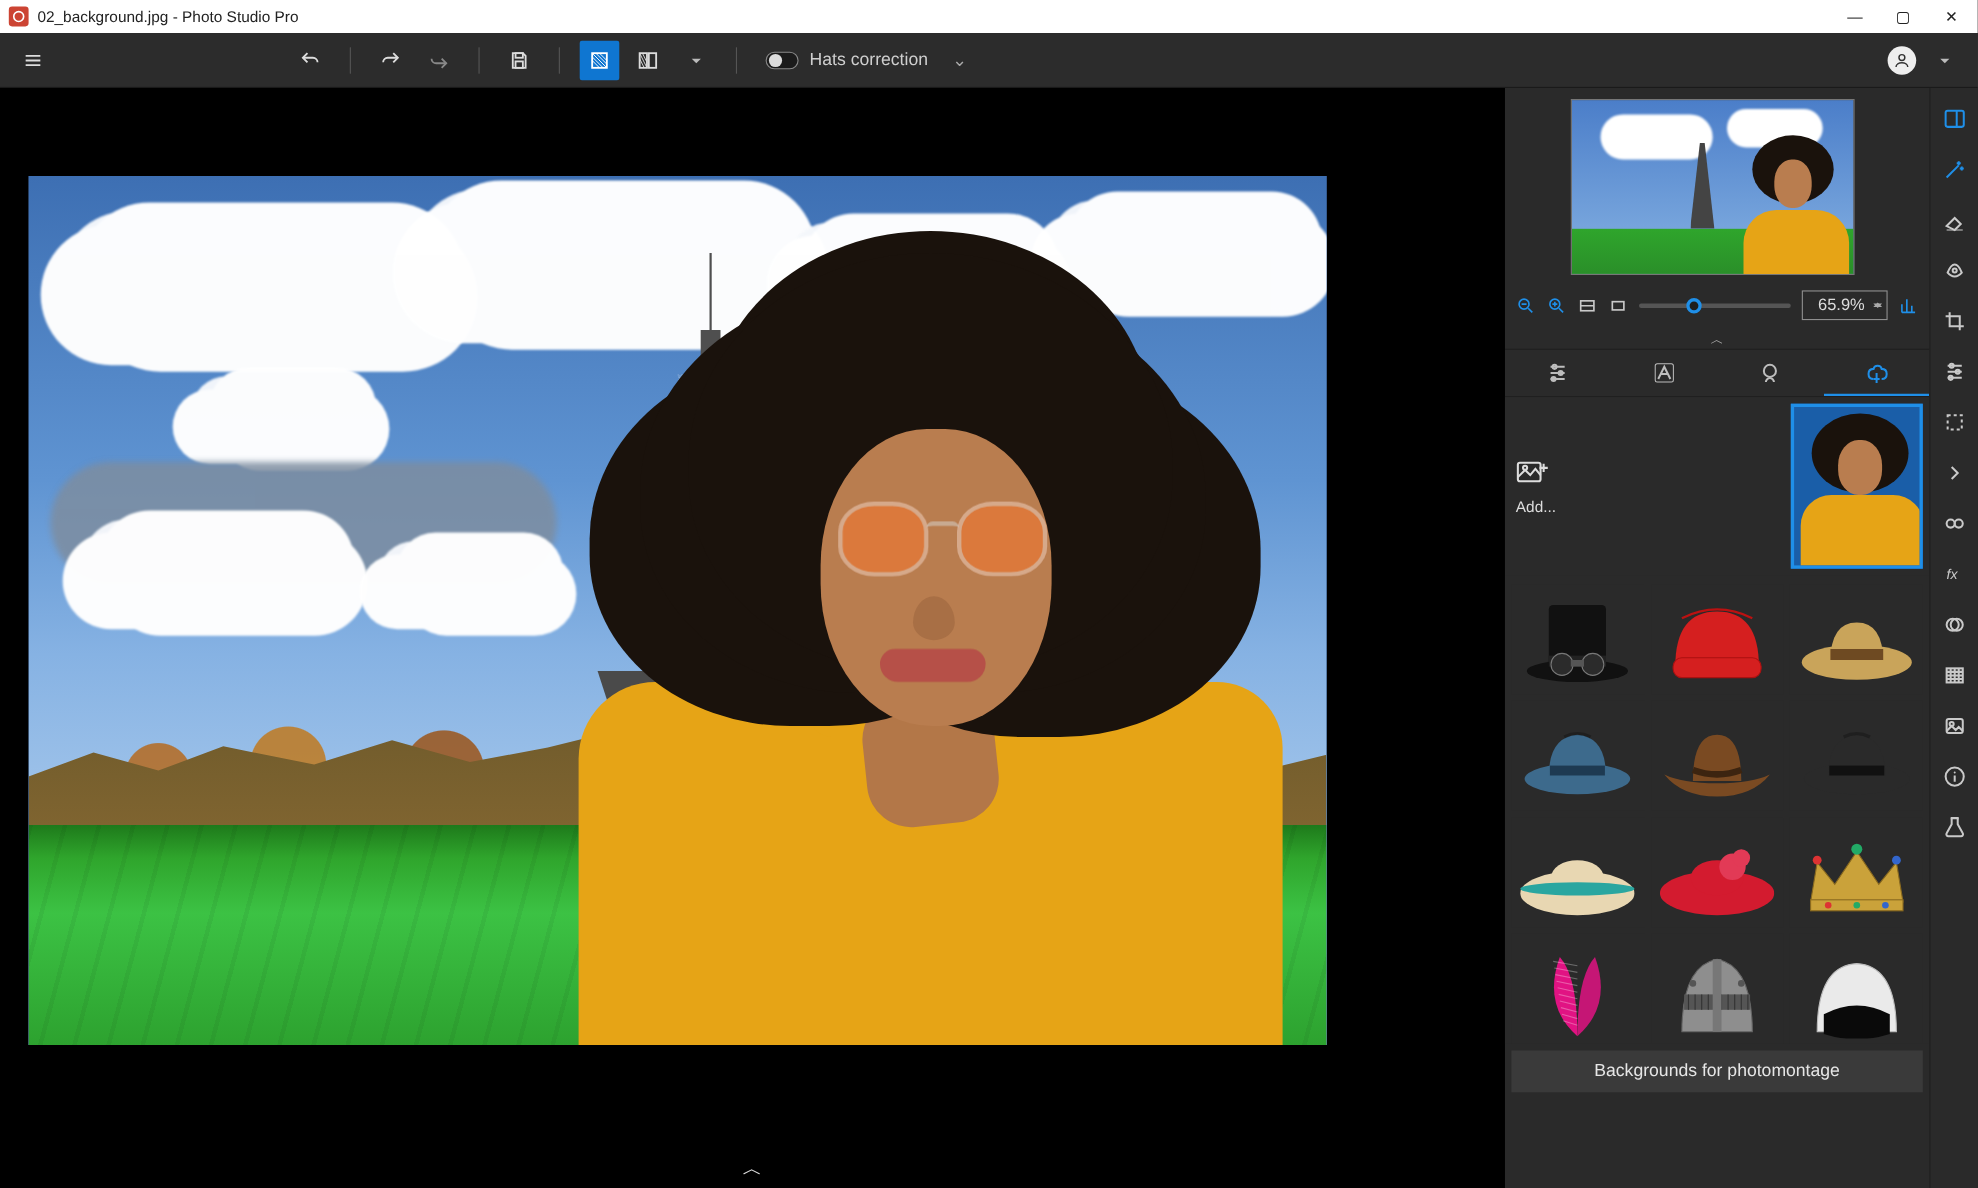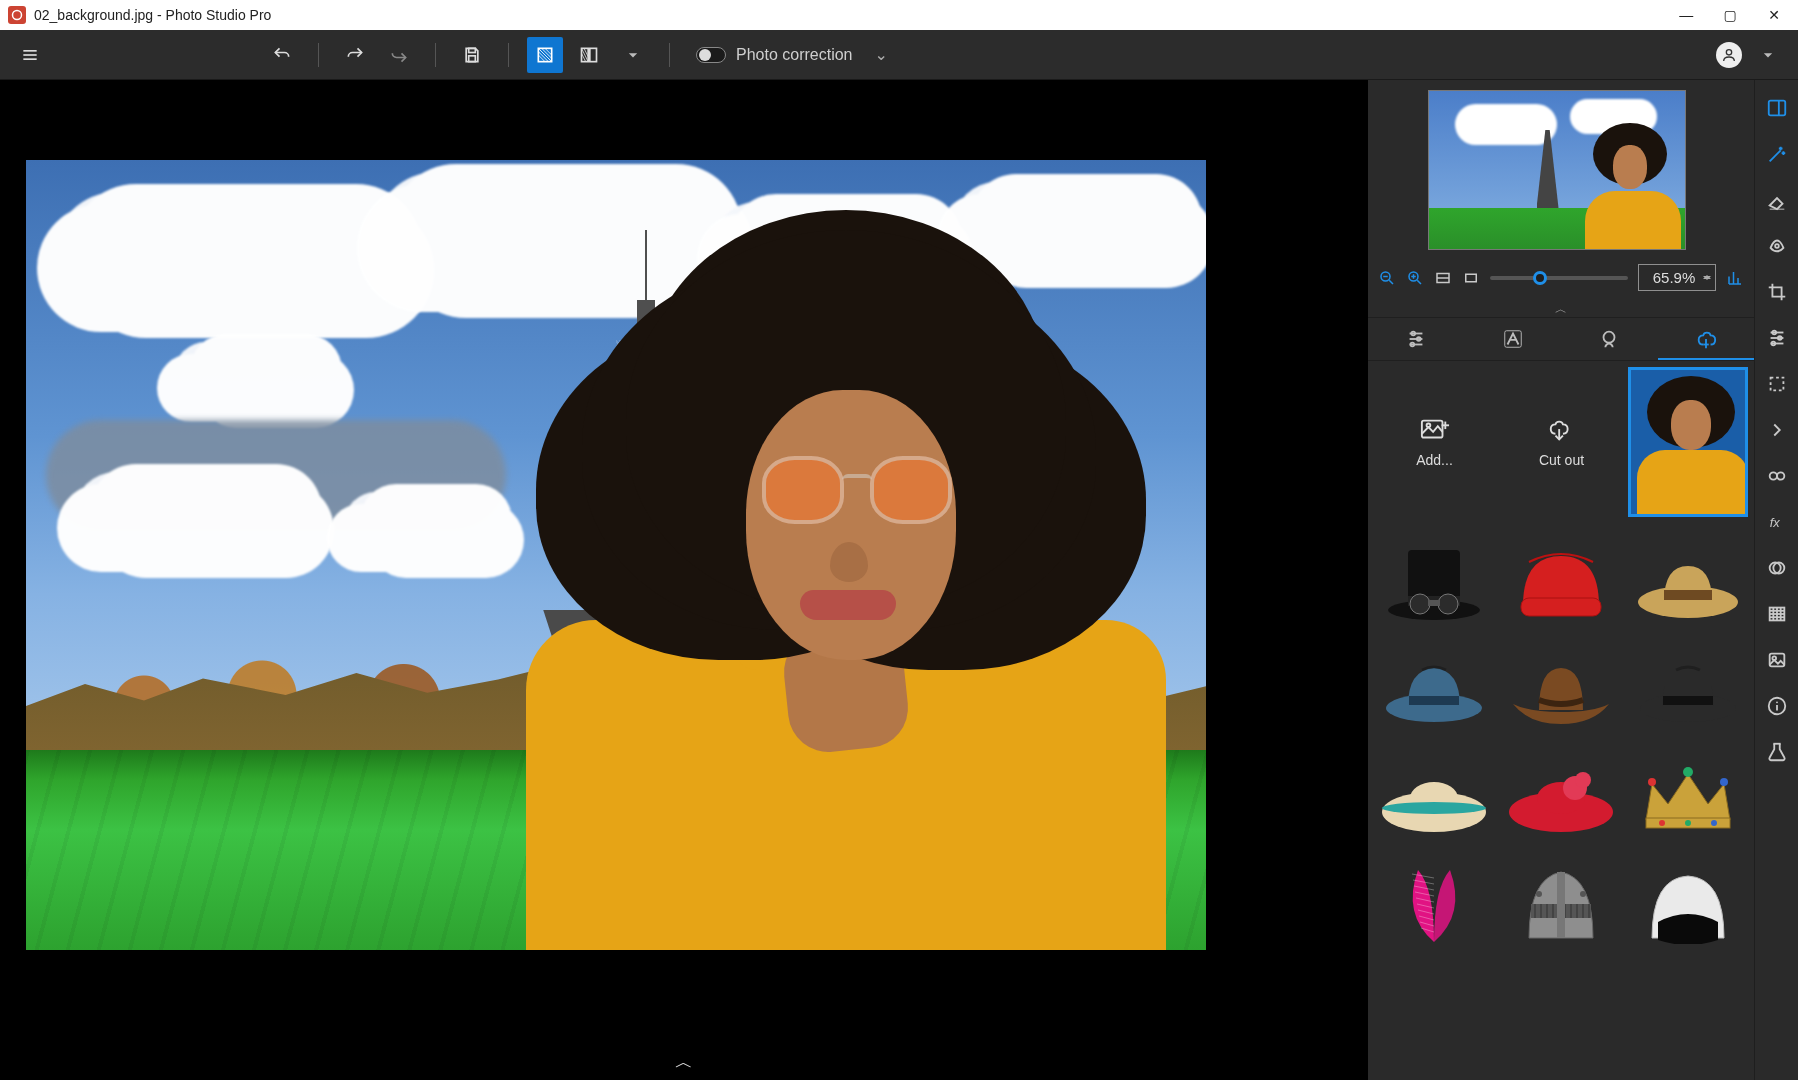--- a/index.html
+++ b/index.html
@@ -105,21 +105,21 @@
 .banner .btgl .bk{ width:12px; height:12px; border-radius:50%; background:#fff; position:absolute; right:2px; top:2px; }
 .banner .btxt{ color:#eee; font-size:15px; letter-spacing:.5px; }
 
 .subt{ display:flex; height:44px; border-top:1px solid #1f1f1f; border-bottom:1px solid #1f1f1f; }
 .subt .sbt{ flex:1; display:flex; align-items:center; justify-content:center; color:#bdbdbd; }
 .subt .sbt.active{ color:#1f8fe8; box-shadow: inset 0 -2px 0 #1f8fe8; }
 
 .sec-head{ background:#3a3a3a; color:#ddd; font-size:15px; display:flex; align-items:center; justify-content:center; height:30px; position:relative; }
 .sec-head .tri{ position:absolute; left:10px; width:0; height:0; border-left:6px solid #bbb; border-top:5px solid transparent; border-bottom:5px solid transparent; transform:rotate(45deg); }
 .cutout-row{ display:flex; align-items:stretch; gap:6px; padding:6px; background:#2a2a2a; }
-.cutout-btn{ flex:1; display:flex; flex-direction:column; align-items:center; justify-content:center; gap:8px; color:#ddd; font-size:14px; padding:18px 4px; }
+.cutout-btn{ flex:1; display:flex; flex-direction:column; align-items:flex-start; justify-content:center; gap:8px; color:#ddd; font-size:14px; padding:18px 4px; }
 .cutout-btn svg{ width:30px; height:28px; }
 .cutout-thumb{ width:120px; height:150px; border:3px solid #1f8fe8; background:#1a5ea8; position:relative; overflow:hidden;}
 .cutout-thumb .mh{ position:absolute; top:6px; left:16px; width:88px; height:72px; background:#1a120c; border-radius:50%; }
 .cutout-thumb .mf{ position:absolute; top:30px; left:40px; width:40px; height:50px; background:#b97d4f; border-radius:46%; }
 .cutout-thumb .mt{ position:absolute; bottom:0; left:6px; width:112px; height:64px; background:#e6a416; border-radius:28px 28px 0 0; }
 
 .hats{ padding:8px 6px 0; display:grid; grid-template-columns:repeat(3,1fr); gap:6px; background:#2a2a2a; overflow:hidden; }
 .hat{ height:100px; background:#2a2a2a; display:flex; align-items:center; justify-content:center; }
 .hat svg{ width:104px; height:90px; }
 .footerbtn{ margin:6px; background:#3a3a3a; text-align:center; padding:10px 0; color:#e6e6e6; font-size:16px; }
@@ -196,21 +196,21 @@
   <span class="tb-btn">
       <svg viewBox="0 0 24 24" fill="#bbb">
         <path d="M7 10l5 5 5-5z"></path>
       </svg>
     </span>
   <span class="sep"></span>
   <span class="auto-toggle">
     <span class="toggle">
         <span class="knob"></span>
       </span>
-    <span>Photo correction</span>
+    <span>Hats correction</span>
     <span class="chev">⌄</span>
   </span>
   <span class="topbar-spacer"></span>
   <span class="avatar">
       <svg viewBox="0 0 24 24" width="16" height="16" fill="none" stroke="#333" stroke-width="2">
         <circle cx="12" cy="8" r="4"></circle>
         <path d="M4 21c0-4 4-6 8-6s8 2 8 6"></path>
       </svg>
     </span>
   <span class="tb-btn">
@@ -358,28 +358,20 @@
               <rect x="2" y="4" width="22" height="18" rx="2"></rect>
               <path d="M2 18 L9 11 L14 16 L19 10 L24 16"></path>
               <circle cx="9" cy="9" r="2"></circle>
               <g stroke="#ddd">
                 <line x1="27" y1="5" x2="27" y2="13"></line>
                 <line x1="23" y1="9" x2="31" y2="9"></line>
               </g>
             </svg>
           <span>Add...</span>
         </div>
-        <div class="cutout-btn">
-          <svg viewBox="0 0 32 28" fill="none" stroke="#ddd" stroke-width="2">
-              <path d="M9 18c-3 0-5-2-5-5 0-3 2-5 5-5 .4-2 2-3 4-3s3.6 1 4 3c3 0 5 2 5 5 0 3-2 5-5 5"></path>
-              <line x1="13" y1="13" x2="13" y2="24"></line>
-              <path d="M9 20 L13 24 L17 20"></path>
-            </svg>
-          <span>Cut out</span>
-        </div>
         <div class="cutout-thumb">
           <div class="mt"></div>
             <div class="mh"></div>
             <div class="mf"></div>
         </div>
       </div>
 
       <div class="hats" id="hats">
           <div class="hat">
             <svg viewBox="0 0 104 90">
@@ -496,20 +488,23 @@
             </svg>
           </div>
           <div class="hat">
             <svg viewBox="0 0 104 90">
               <path d="M16 84 Q16 24 52 22 Q88 24 88 84 Z" fill="#eaeaea" stroke="#bbb"></path>
               <path d="M22 68 Q52 52 82 68 L82 86 Q52 96 22 86 Z" fill="#0a0a0a"></path>
             </svg>
           </div>
         </div>
 
+      <div class="footerbtn">
+        <span>Backgrounds for photomontage</span>
+      </div>
     </div>
 
     <div class="sidetabs" id="sidetabs">
         <div class="st active">
           <svg viewBox="0 0 24 24" width="22" height="22" fill="none" stroke="currentColor" stroke-width="2">
             <rect x="3" y="4" width="18" height="16" rx="2"></rect>
             <line x1="14" y1="4" x2="14" y2="20"></line>
           </svg>
         </div>
         <div class="st active">

